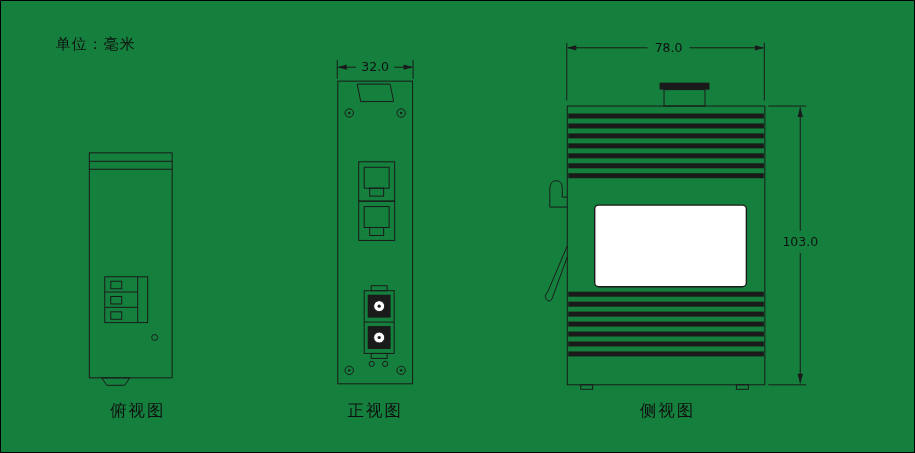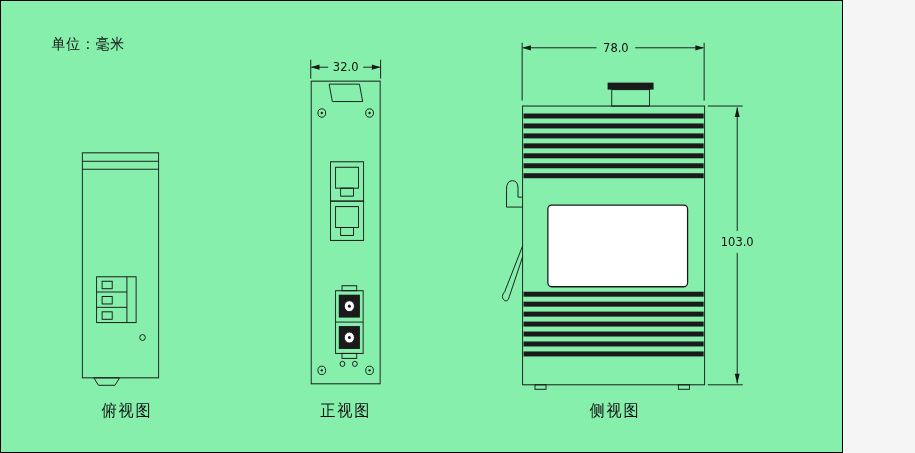--- a/index.html
+++ b/index.html
@@ -1,21 +1,21 @@
 <!DOCTYPE html>
 <html><head>
 <meta charset="utf-8">
 <style>
   html,body{margin:0;padding:0;background:#f5f5f5;}
   .canvas{
     position:relative;
-    width:843px;height:453px;
+    width:915px;height:453px;
     box-sizing:border-box;
     border:1px solid #000;
-    background:#86efac;
+    background:#15803d;
     overflow:hidden;
   }
   .canvas svg{display:block;width:100%;height:100%;}
   .ln{fill:none;stroke:#1a1a1a;stroke-width:1;}
   .fl{fill:#1a1a1a;stroke:none;}
   .wh{fill:#ffffff;stroke:#1a1a1a;}
   text{
     font-family:"DejaVu Sans","Liberation Sans",sans-serif;
     fill:#101010;stroke:none;
   }

